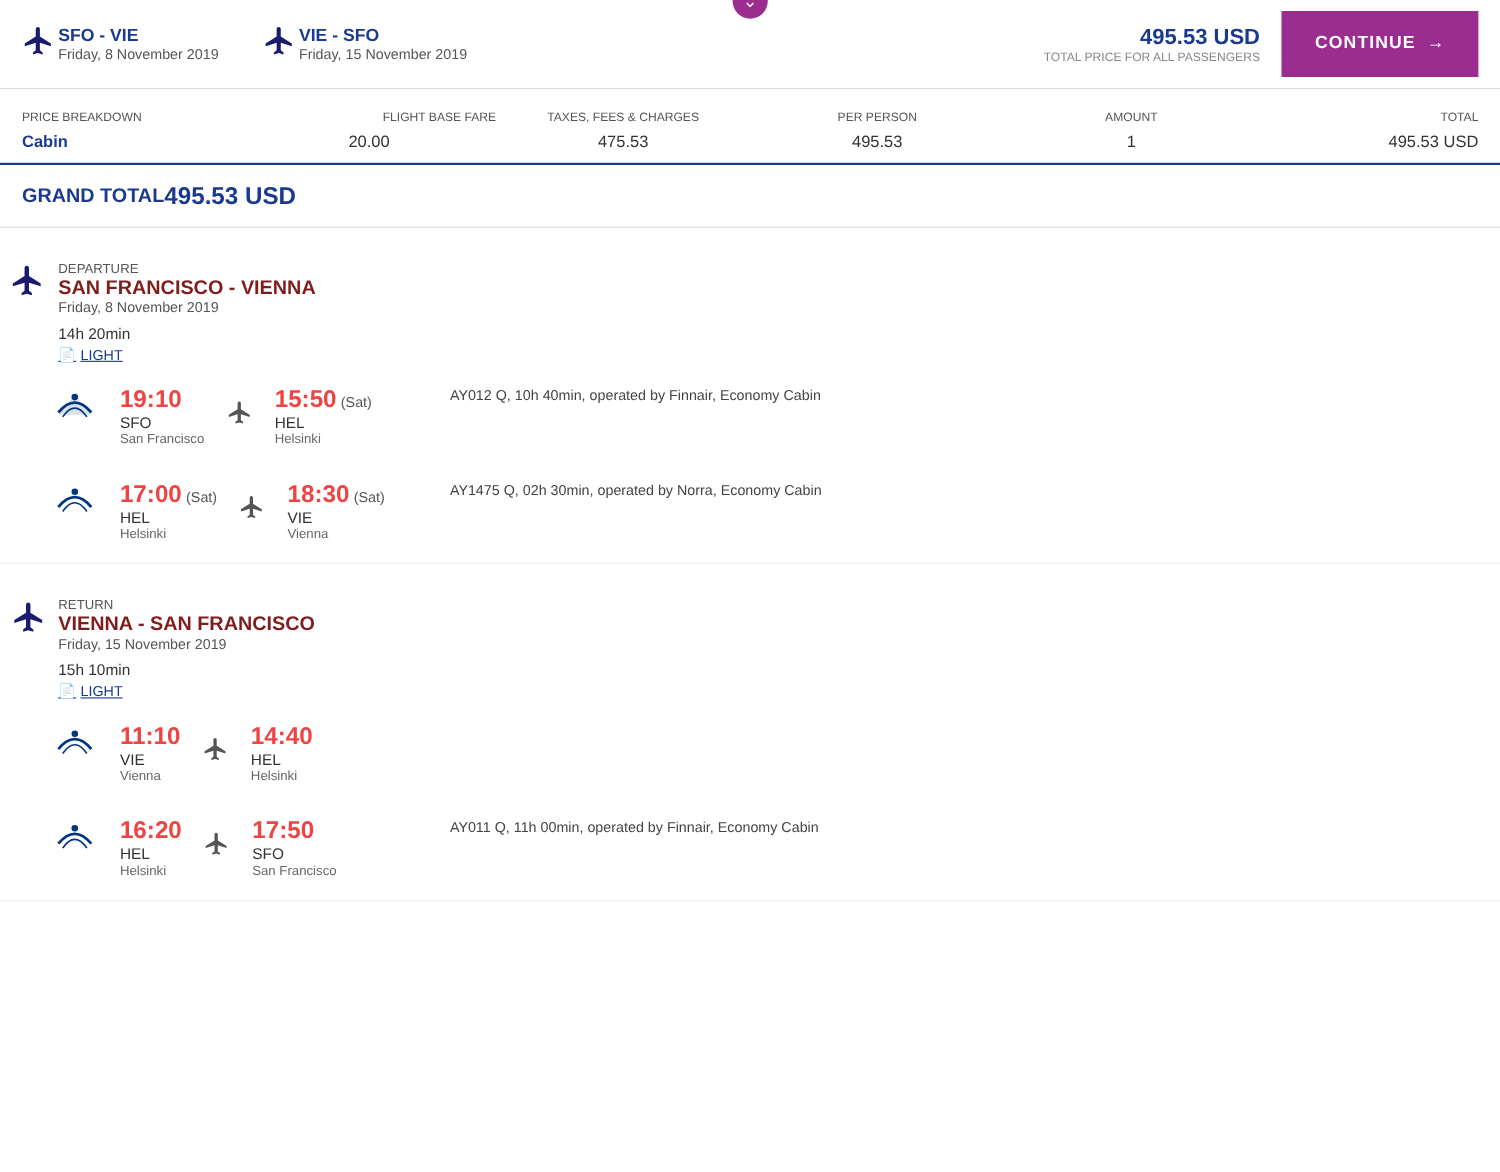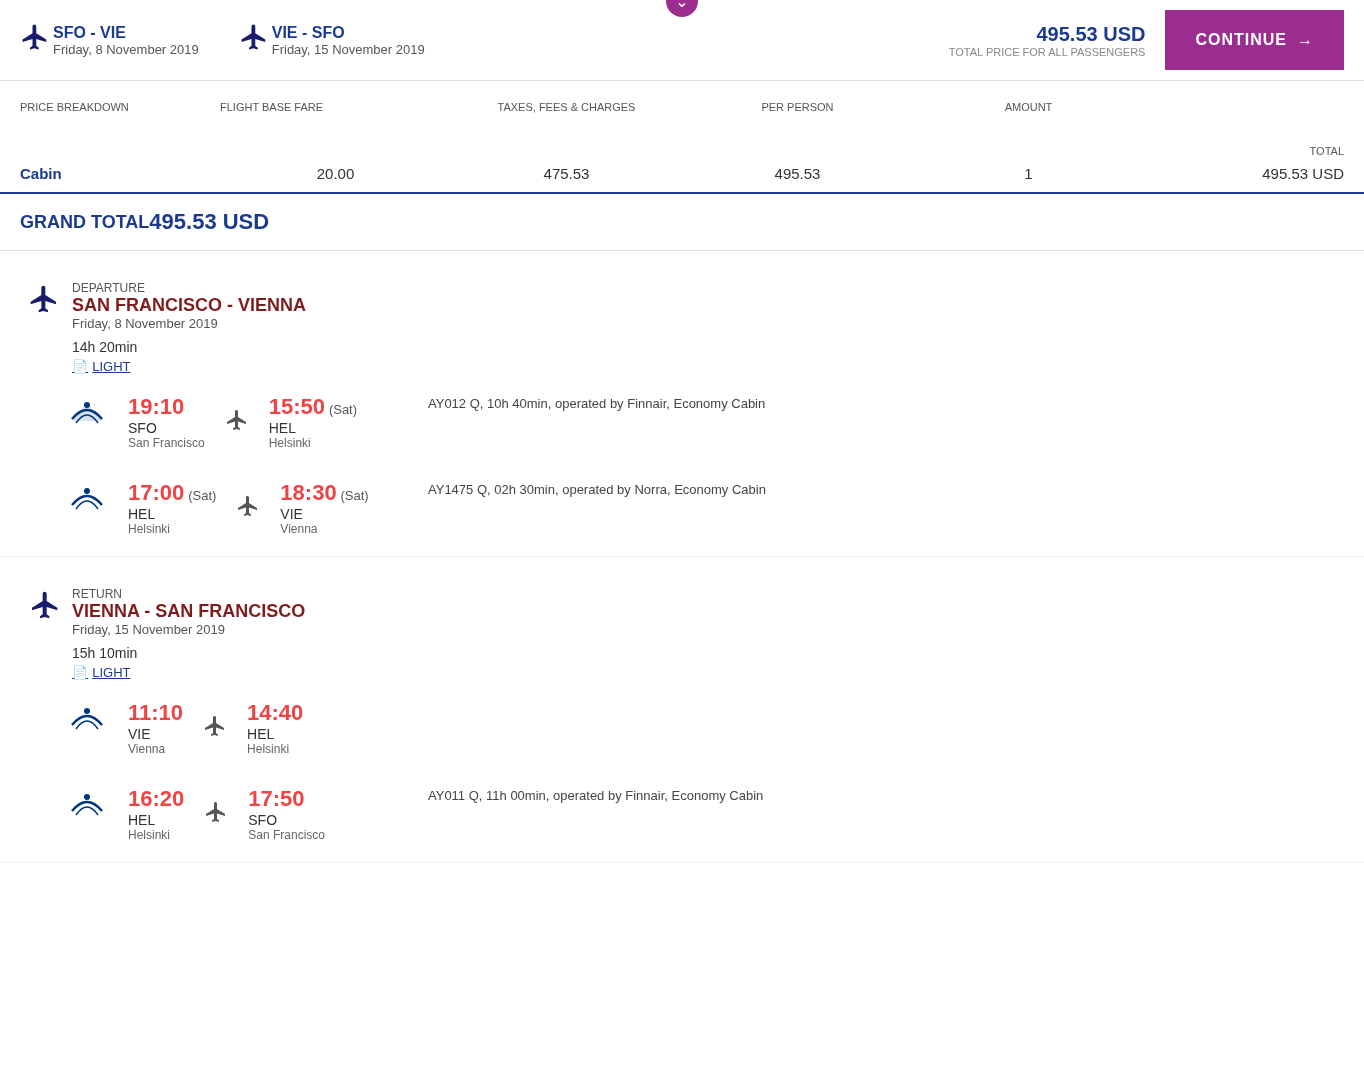--- a/index.html
+++ b/index.html
@@ -95,21 +95,21 @@
       display: grid;
       grid-template-columns: 200px 1fr 1fr 1fr 1fr 200px;
       margin-bottom: 8px;
     }
     .price-breakdown-header .col-label {
       font-size: 11px;
       color: #555;
       text-transform: uppercase;
       font-weight: normal;
     }
-    .price-breakdown-header .col-label:last-child { text-align: right; margin-top: 44px; }
+    .price-breakdown-header .col-label:last-child { text-align: right; }
     .price-breakdown-header .col-label:not(:first-child):not(:last-child) { text-align: center; }
 
     .price-breakdown-row {
       display: grid;
       grid-template-columns: 200px 1fr 1fr 1fr 1fr 200px;
       align-items: center;
     }
     .price-breakdown-row .row-type {
       font-weight: bold;
       color: #1a3a8f;
@@ -141,21 +141,21 @@
       text-transform: uppercase;
     }
     .grand-total-row .gt-amount {
       font-weight: bold;
       color: #1a3a8f;
       font-size: 22px;
     }
 
     
     .flight-section {
-      padding: 30px 20px 20px 28px;
+      padding: 30px 20px 20px 9px;
       border-bottom: 1px solid #eee;
     }
     .section-header {
       display: flex;
       align-items: flex-start;
       gap: 12px;
       margin-bottom: 20px;
     }
     .section-plane-icon {
       font-size: 26px;
@@ -284,21 +284,21 @@
 
   <button class="continue-btn">
     <span>CONTINUE</span>
     <span>→</span>
   </button>
 </div>
 
 <div class="price-breakdown">
   <div class="price-breakdown-header">
     <div class="col-label">PRICE BREAKDOWN</div>
-    <div class="col-label" style="text-align:left">FLIGHT BASE FARE</div>
+    <div class="col-label" style="text-align:right">FLIGHT BASE FARE</div>
     <div class="col-label" style="text-align:center">TAXES, FEES &amp; CHARGES</div>
     <div class="col-label" style="text-align:center">PER PERSON</div>
     <div class="col-label" style="text-align:center">AMOUNT</div>
     <div class="col-label" style="text-align:right">TOTAL</div>
   </div>
   <div class="price-breakdown-row">
     <div class="row-type">Cabin</div>
     <div class="row-val">20.00</div>
     <div class="row-val">475.53</div>
     <div class="row-val">495.53</div>

